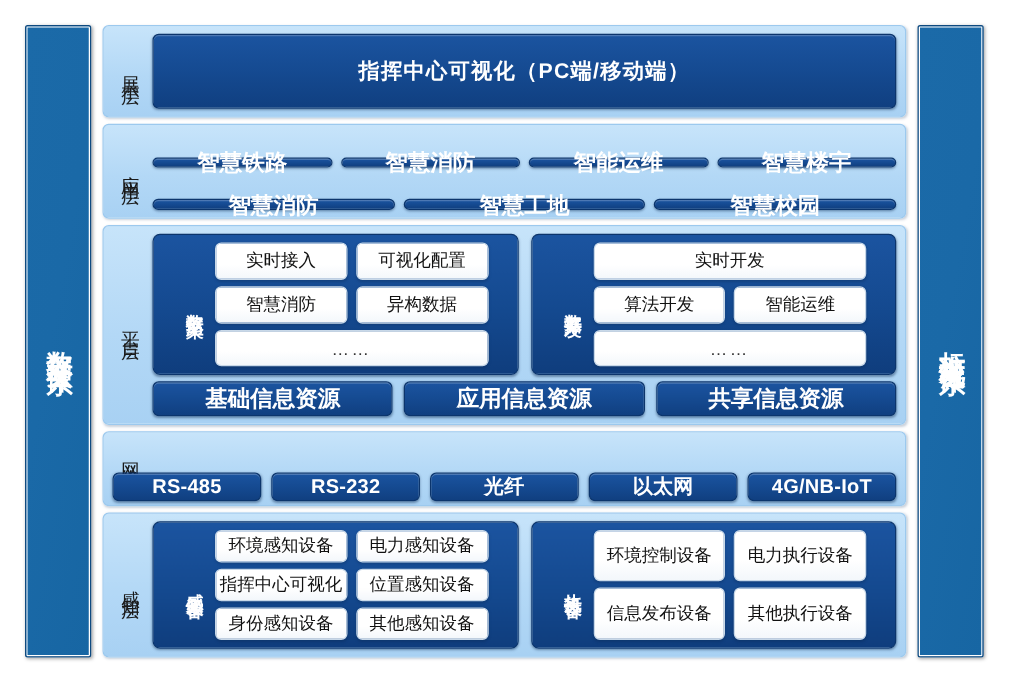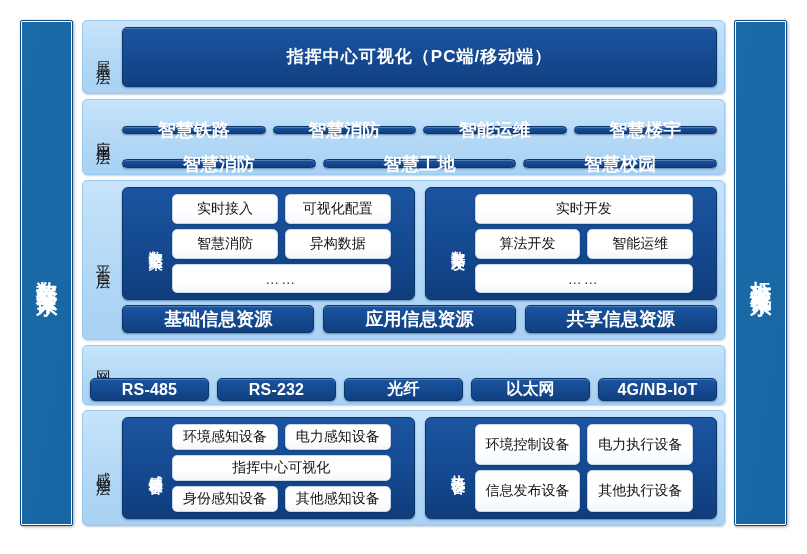--- a/index.html
+++ b/index.html
@@ -335,20 +335,21 @@
 
           <div class="group">
             <div class="group-label">感知设备</div>
             <div class="group-grid">
               <div class="group-row">
                 <div class="wchip">环境感知设备</div>
                 <div class="wchip">电力感知设备</div>
               </div>
               <div class="group-row">
                 <div class="wchip">指挥中心可视化</div>
+                <div class="wchip">位置感知设备</div>
               </div>
               <div class="group-row">
                 <div class="wchip">身份感知设备</div>
                 <div class="wchip">其他感知设备</div>
               </div>
             </div>
           </div>
 
           <div class="group">
             <div class="group-label">执行设备</div>

